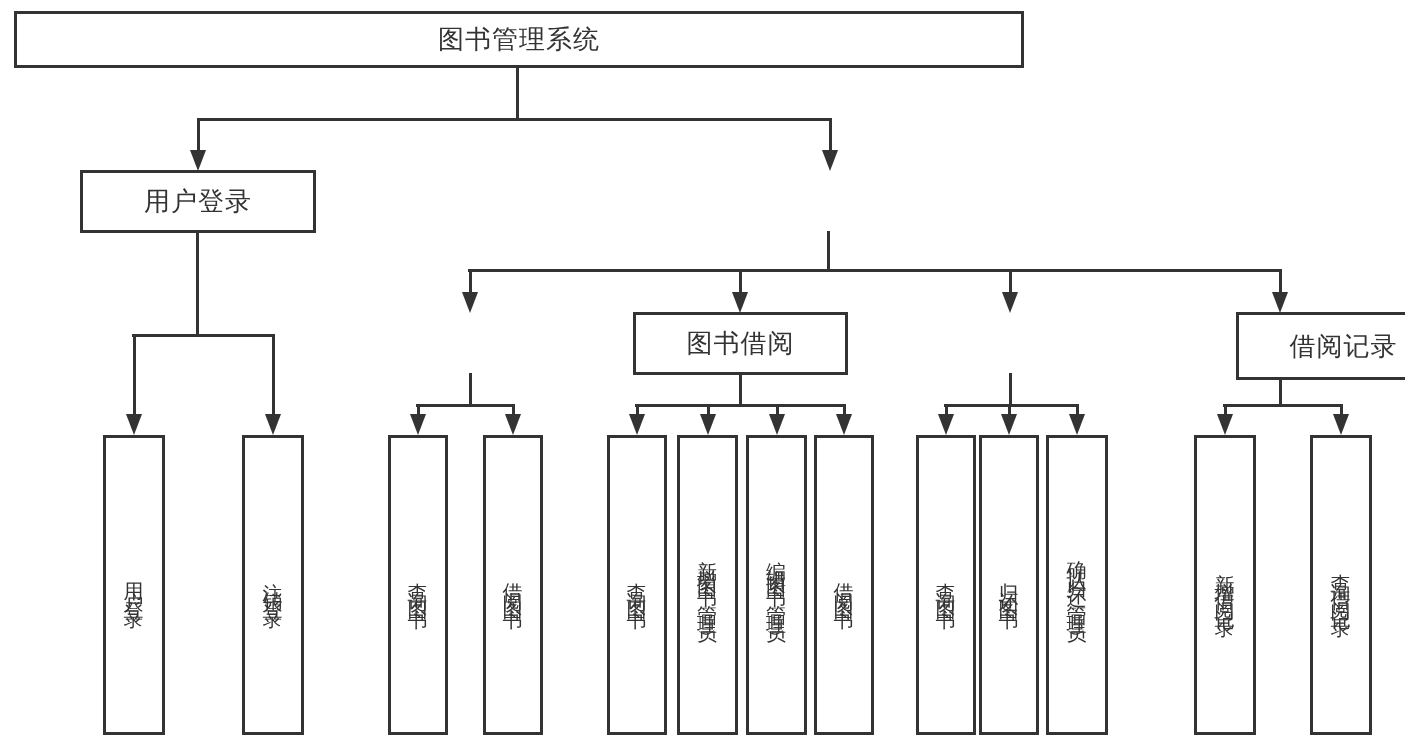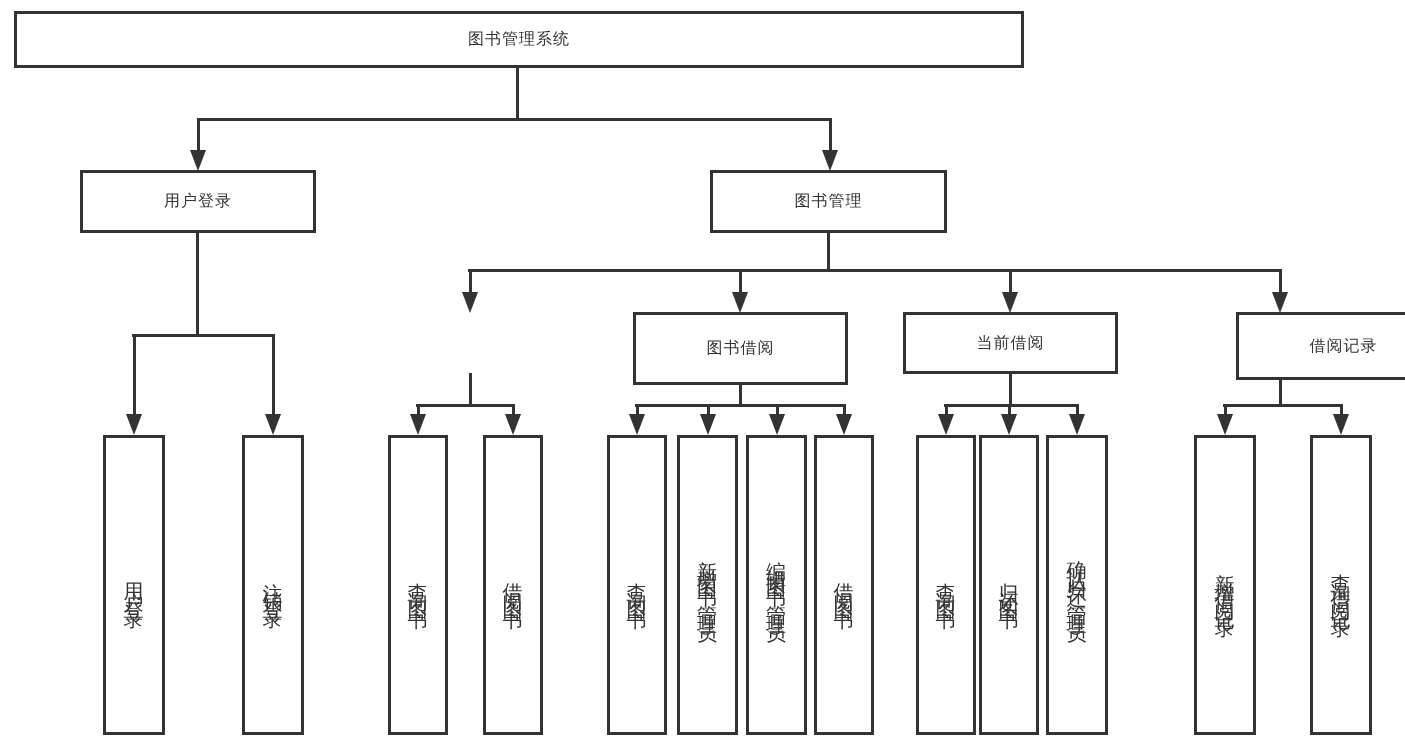--- a/index.html
+++ b/index.html
@@ -6,21 +6,21 @@
   .canvas {
     position:relative; width:1405px; height:747px; background:#ffffff;
     font-family:"Liberation Sans","DejaVu Sans",sans-serif; color:#333333;
     overflow:hidden;
   }
   .box {
     position:absolute; box-sizing:border-box; border:3px solid #333333;
     background:#ffffff; display:flex; align-items:center; justify-content:center;
     z-index:2;
   }
-  .box .lbl { font-size:16px; letter-spacing:1px; white-space:nowrap; }
+  .box .lbl { font-size:26px; letter-spacing:1px; white-space:nowrap; }
   .vbox .lbl {
     writing-mode:vertical-rl; text-orientation:mixed;
     font-size:20px; letter-spacing:9px; line-height:1;
   }
   .hline { position:absolute; height:3px; background:#333333; z-index:1; }
   .vline { position:absolute; width:3px;  background:#333333; z-index:1; }
   .arrow {
     position:absolute; width:0; height:0; z-index:1;
     border-left:8px solid transparent; border-right:8px solid transparent;
     border-top:21px solid #333333;
@@ -94,29 +94,23 @@
   <div class="arrow" style="left:1217px;top:414px"></div>
   <div class="arrow" style="left:1333px;top:414px"></div>
 
   <div class="box" style="left:14px;top:11px;width:1010px;height:57px">
     <span class="lbl">图书管理系统</span>
   </div>
 
   <div class="box" style="left:80px;top:170px;width:236px;height:63px">
     <span class="lbl">用户登录</span>
   </div>
-  <div class="box" style="left:710px;top:170px;width:237px;height:63px">
-    <span class="lbl">图书管理</span>
-  </div>
 
-  <div class="box" style="left:633px;top:312px;width:215px;height:73px">
+  <div class="box" style="left:633px;top:312px;width:215px;height:63px">
     <span class="lbl">图书借阅</span>
-  </div>
-  <div class="box" style="left:903px;top:312px;width:215px;height:62px">
-    <span class="lbl">当前借阅</span>
   </div>
   <div class="box" style="left:1236px;top:312px;width:215px;height:68px">
     <span class="lbl">借阅记录</span>
   </div>
 
   <div class="box vbox" style="left:103px;top:435px;width:62px;height:300px">
     <span class="lbl">用户登录</span>
   </div>
   <div class="box vbox" style="left:242px;top:435px;width:62px;height:300px">
     <span class="lbl">注销登录</span>

